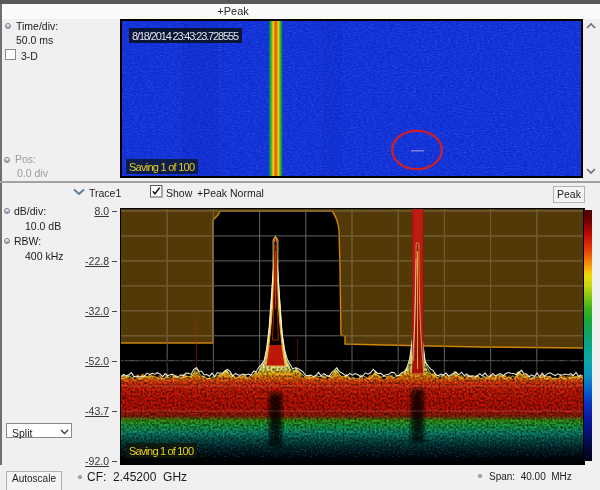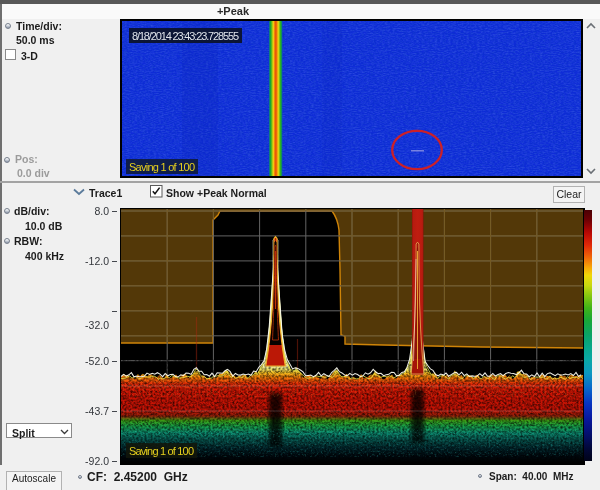--- a/index.html
+++ b/index.html
@@ -1,19 +1,19 @@
 <!DOCTYPE html>
 <html><head><meta charset="utf-8"><style>
 * { margin:0; padding:0; box-sizing:border-box; }
 body { width:600px; height:490px; font-family:"Liberation Sans",sans-serif; background:#f0f0f0; position:relative; overflow:hidden; color:#1c1c1c; }
 .abs { position:absolute; }
-.t { font-size:10.5px; line-height:12px; white-space:nowrap;font-weight:bold; }
+.t { font-size:10.5px; line-height:12px; white-space:nowrap; }
 .ico { position:absolute; width:6px; height:6px; border-radius:50%; border:1px solid #777f8c; background:linear-gradient(180deg,#f4f6f8 20%,#9aa4b4 85%); }
 .btn { position:absolute; background:#f4f4f4; border:1px solid #b2b2b2; font-size:10.5px; text-align:center; color:#1c1c1c; }
-.ylab { position:absolute; width:52px; text-align:right; font-size:10.5px; color:#33363b; }
+.ylab { position:absolute; width:52px; text-align:right; font-size:10.5px; color:#33363b;text-decoration:underline; }
 .tick { position:absolute; left:112px; width:5px; height:1.5px; background:#45484e; }
 </style></head>
 <body>
 
 <div class="abs" style="left:0;top:0;width:600px;height:4px;background:#595959"></div>
 <div class="abs" style="left:0;top:4px;width:600px;height:15px;background:#fafafa"></div>
 <div class="abs" style="left:0;top:4px;width:2px;height:461px;background:#6f6f6f"></div>
 <div class="abs t" style="left:203px;top:5px;width:60px;text-align:center;font-size:11px;color:#2a2a2a">+Peak</div>
 
 <div class="ico" style="left:5px;top:23px"></div>
@@ -79,41 +79,41 @@
 <svg class="abs" style="left:73px;top:188px" width="12" height="8">
     <path d="M1,1.5 L6,6 L11,1.5" fill="none" stroke="#5b7b9b" stroke-width="1.8"></path>
   </svg>
 <div class="abs t" style="left:89px;top:186.5px">Trace1</div>
 <svg class="abs" style="left:150px;top:184.5px" width="13" height="13">
     <rect x="0.5" y="0.5" width="11.5" height="11.5" fill="#fff" stroke="#5a5a5a"></rect>
     <path d="M2.8,6.2 L5,8.8 L9.6,2.6" fill="none" stroke="#141414" stroke-width="1.5"></path>
   </svg>
 <div class="abs t" style="left:166px;top:186.5px">Show</div>
 <div class="abs t" style="left:197px;top:186.5px">+Peak Normal</div>
-<div class="btn" style="left:553px;top:186px;width:32px;height:17px;line-height:15px">Clear</div>
+<div class="btn" style="left:553px;top:186px;width:32px;height:17px;line-height:15px">Peak</div>
 
 <div class="ico" style="left:4px;top:208px"></div>
 <div class="abs t" style="left:14px;top:205px">dB/div:</div>
 <div class="abs t" style="left:25px;top:219.5px">10.0 dB</div>
 <div class="ico" style="left:4px;top:238px"></div>
 <div class="abs t" style="left:14px;top:235px">RBW:</div>
 <div class="abs t" style="left:25px;top:249.5px">400 kHz</div>
 
 <div class="abs" style="left:6px;top:423px;width:66px;height:15px;background:#fff;border:1px solid #8a8a8a"></div>
 <div class="abs t" style="left:12px;top:426.5px">Split</div>
 <svg class="abs" style="left:60px;top:429px" width="9" height="6">
     <path d="M1,1 L4.5,4.5 L8,1" fill="none" stroke="#3a3a3a" stroke-width="1.3"></path>
   </svg>
 <div class="btn" style="left:6px;top:471px;width:56px;height:34px;line-height:14px;font-size:10px">Autoscale</div>
 
 <div class="ylab" style="left:57px;top:205px">8.0</div>
 <div class="tick" style="top:210.5px"></div>
-<div class="ylab" style="left:57px;top:255px">-12.0</div>
+<div class="ylab" style="left:57px;top:255px">-22.8</div>
 <div class="tick" style="top:260.5px"></div>
-<div class="ylab" style="left:57px;top:319px">-32.0</div>
+<div class="ylab" style="left:57px;top:305px">-32.0</div>
 <div class="tick" style="top:310.5px"></div>
 <div class="ylab" style="left:57px;top:355px">-52.0</div>
 <div class="tick" style="top:360.5px"></div>
 <div class="ylab" style="left:57px;top:405px">-43.7</div>
 <div class="tick" style="top:410.5px"></div>
 <div class="ylab" style="left:57px;top:455px">-92.0</div>
 <div class="tick" style="top:460.5px"></div>
 
 <div class="abs" style="left:119.5px;top:207.5px;width:465px;height:257px;background:#000"></div>
 <svg width="462" height="254" viewBox="0 0 462 254" style="position:absolute;left:121px;top:209px">

